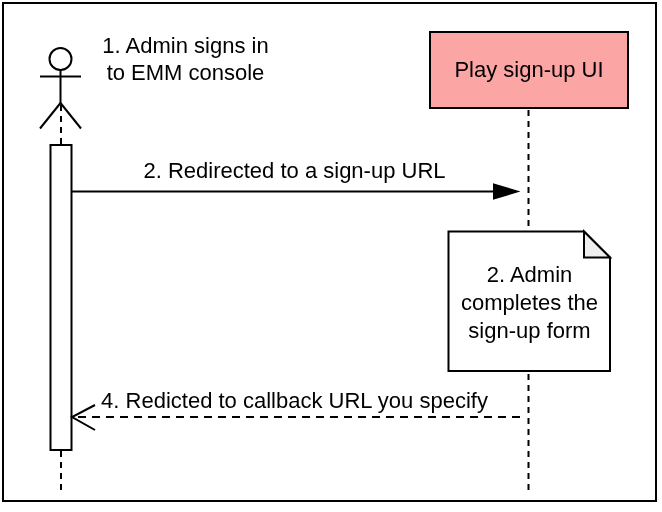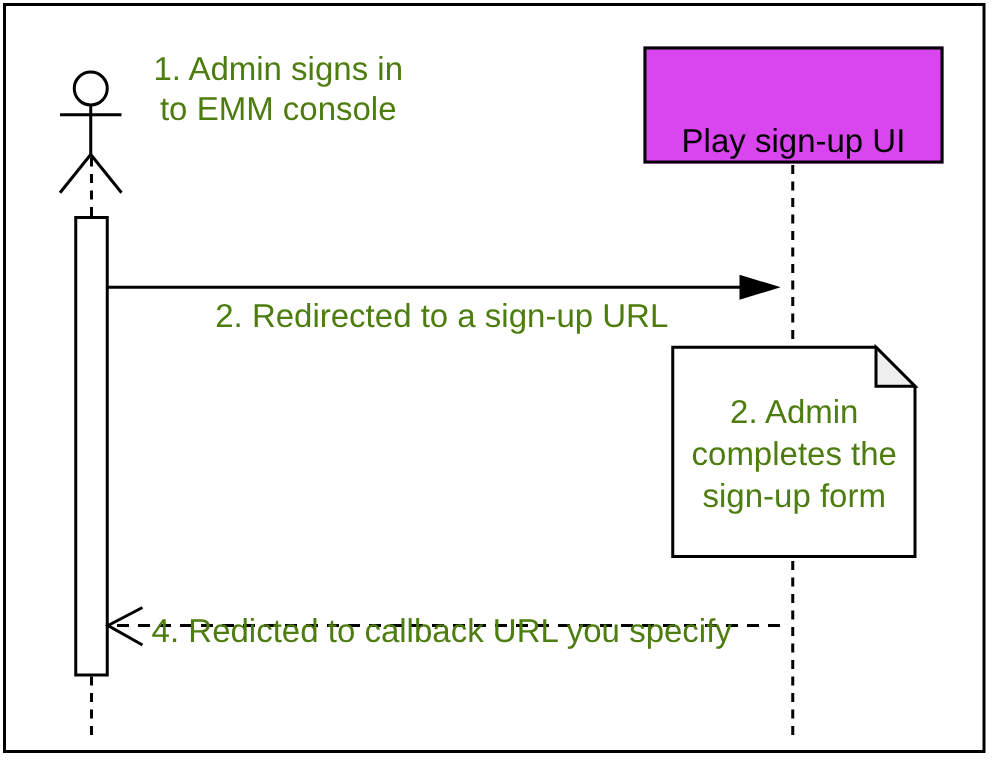--- a/index.html
+++ b/index.html
@@ -22,35 +22,35 @@
   .shapes {
     position: absolute;
     left: 0; top: 0;
     width: 662px; height: 512px;
   }
   .dtext {
     position: absolute;
     font-size: 22px;
     text-align: center;
     white-space: pre-line;
-    color: #4d7c0f;
+    color: #000000;
   }
   .annotation1 { left: 88px;  top: 32px;  width: 195px; line-height: 27px; }
-  .msg2label   { left: 72px;  top: 158px; width: 445px; line-height: 26px; margin-top: 40px; }
+  .msg2label   { left: 72px;  top: 158px; width: 445px; line-height: 26px; }
   .notelabel   { left: 449px; top: 261px; width: 161px; line-height: 28px; }
-  .msg4label   { left: 72px;  top: 408px; width: 445px; line-height: 26px; }
+  .msg4label   { left: 72px;  top: 388px; width: 445px; line-height: 26px; }
   .participant-box {
     position: absolute;
     left: 429px; top: 31px;
     width: 200px; height: 78px;
     border: 2px solid #000000;
     box-sizing: border-box;
-    background: #d946ef;
+    background: #fca5a5;
     display: flex;
-    align-items: flex-end;
+    align-items: center;
     justify-content: center;
     font-size: 22px;
   }
 </style>
 </head>
 <body>
 
 <div class="canvas">
 
   <div class="frame"></div>

